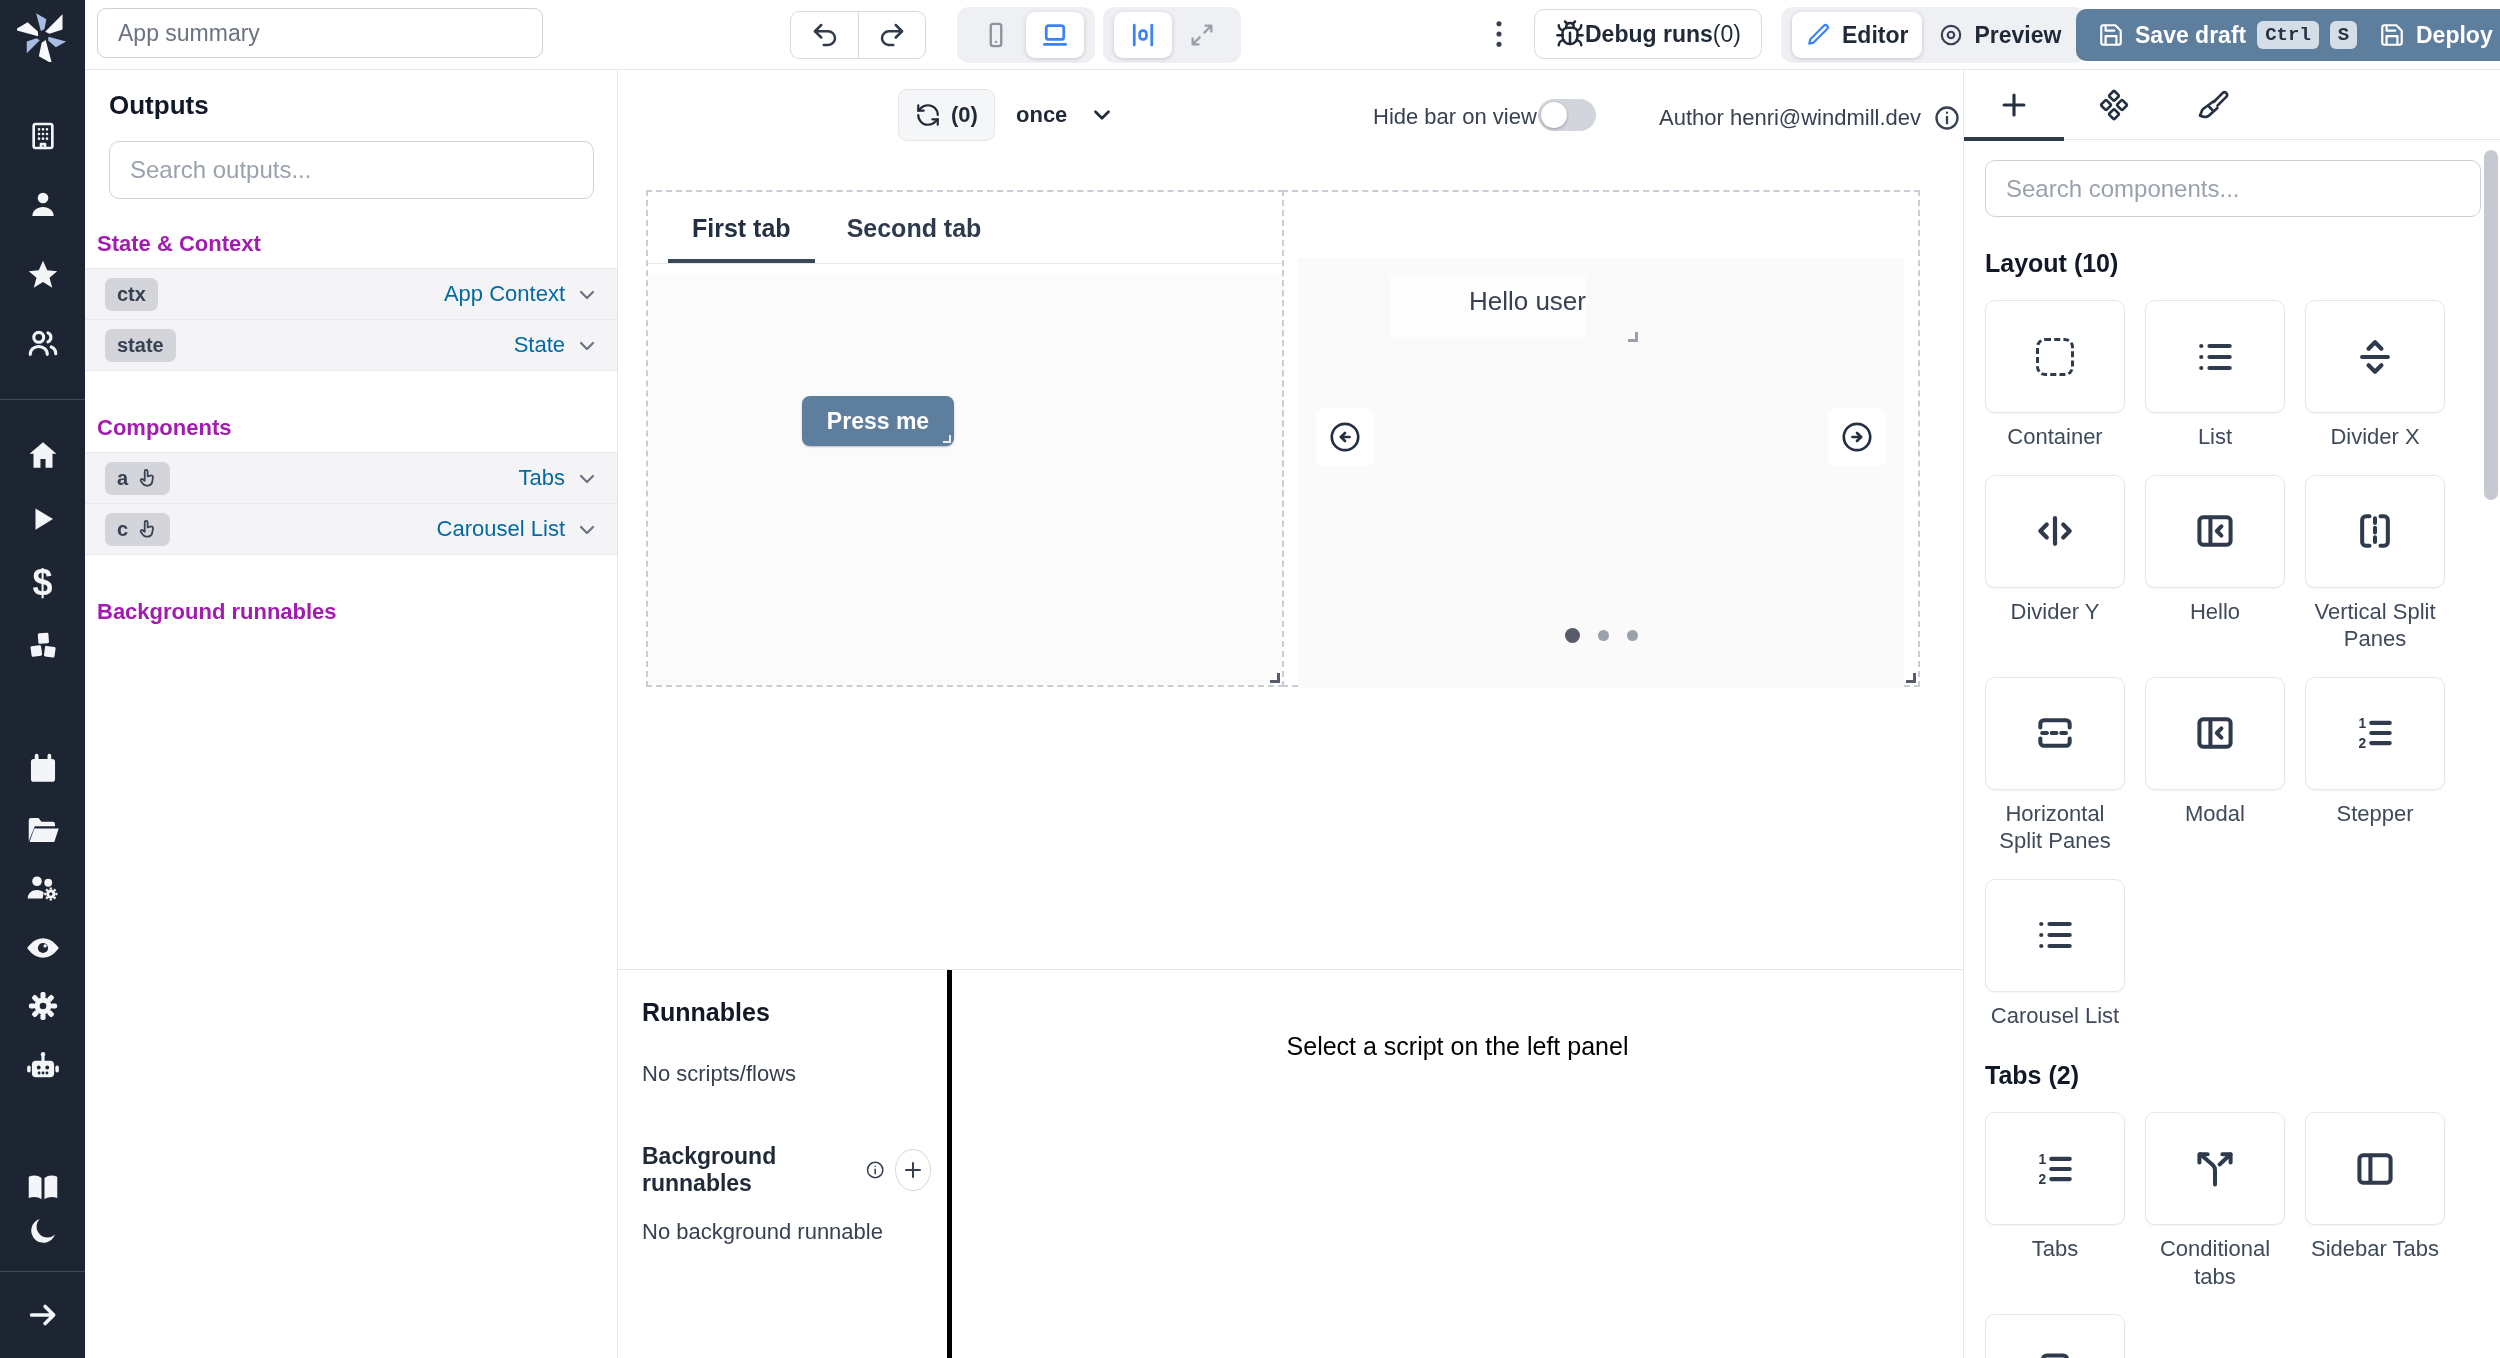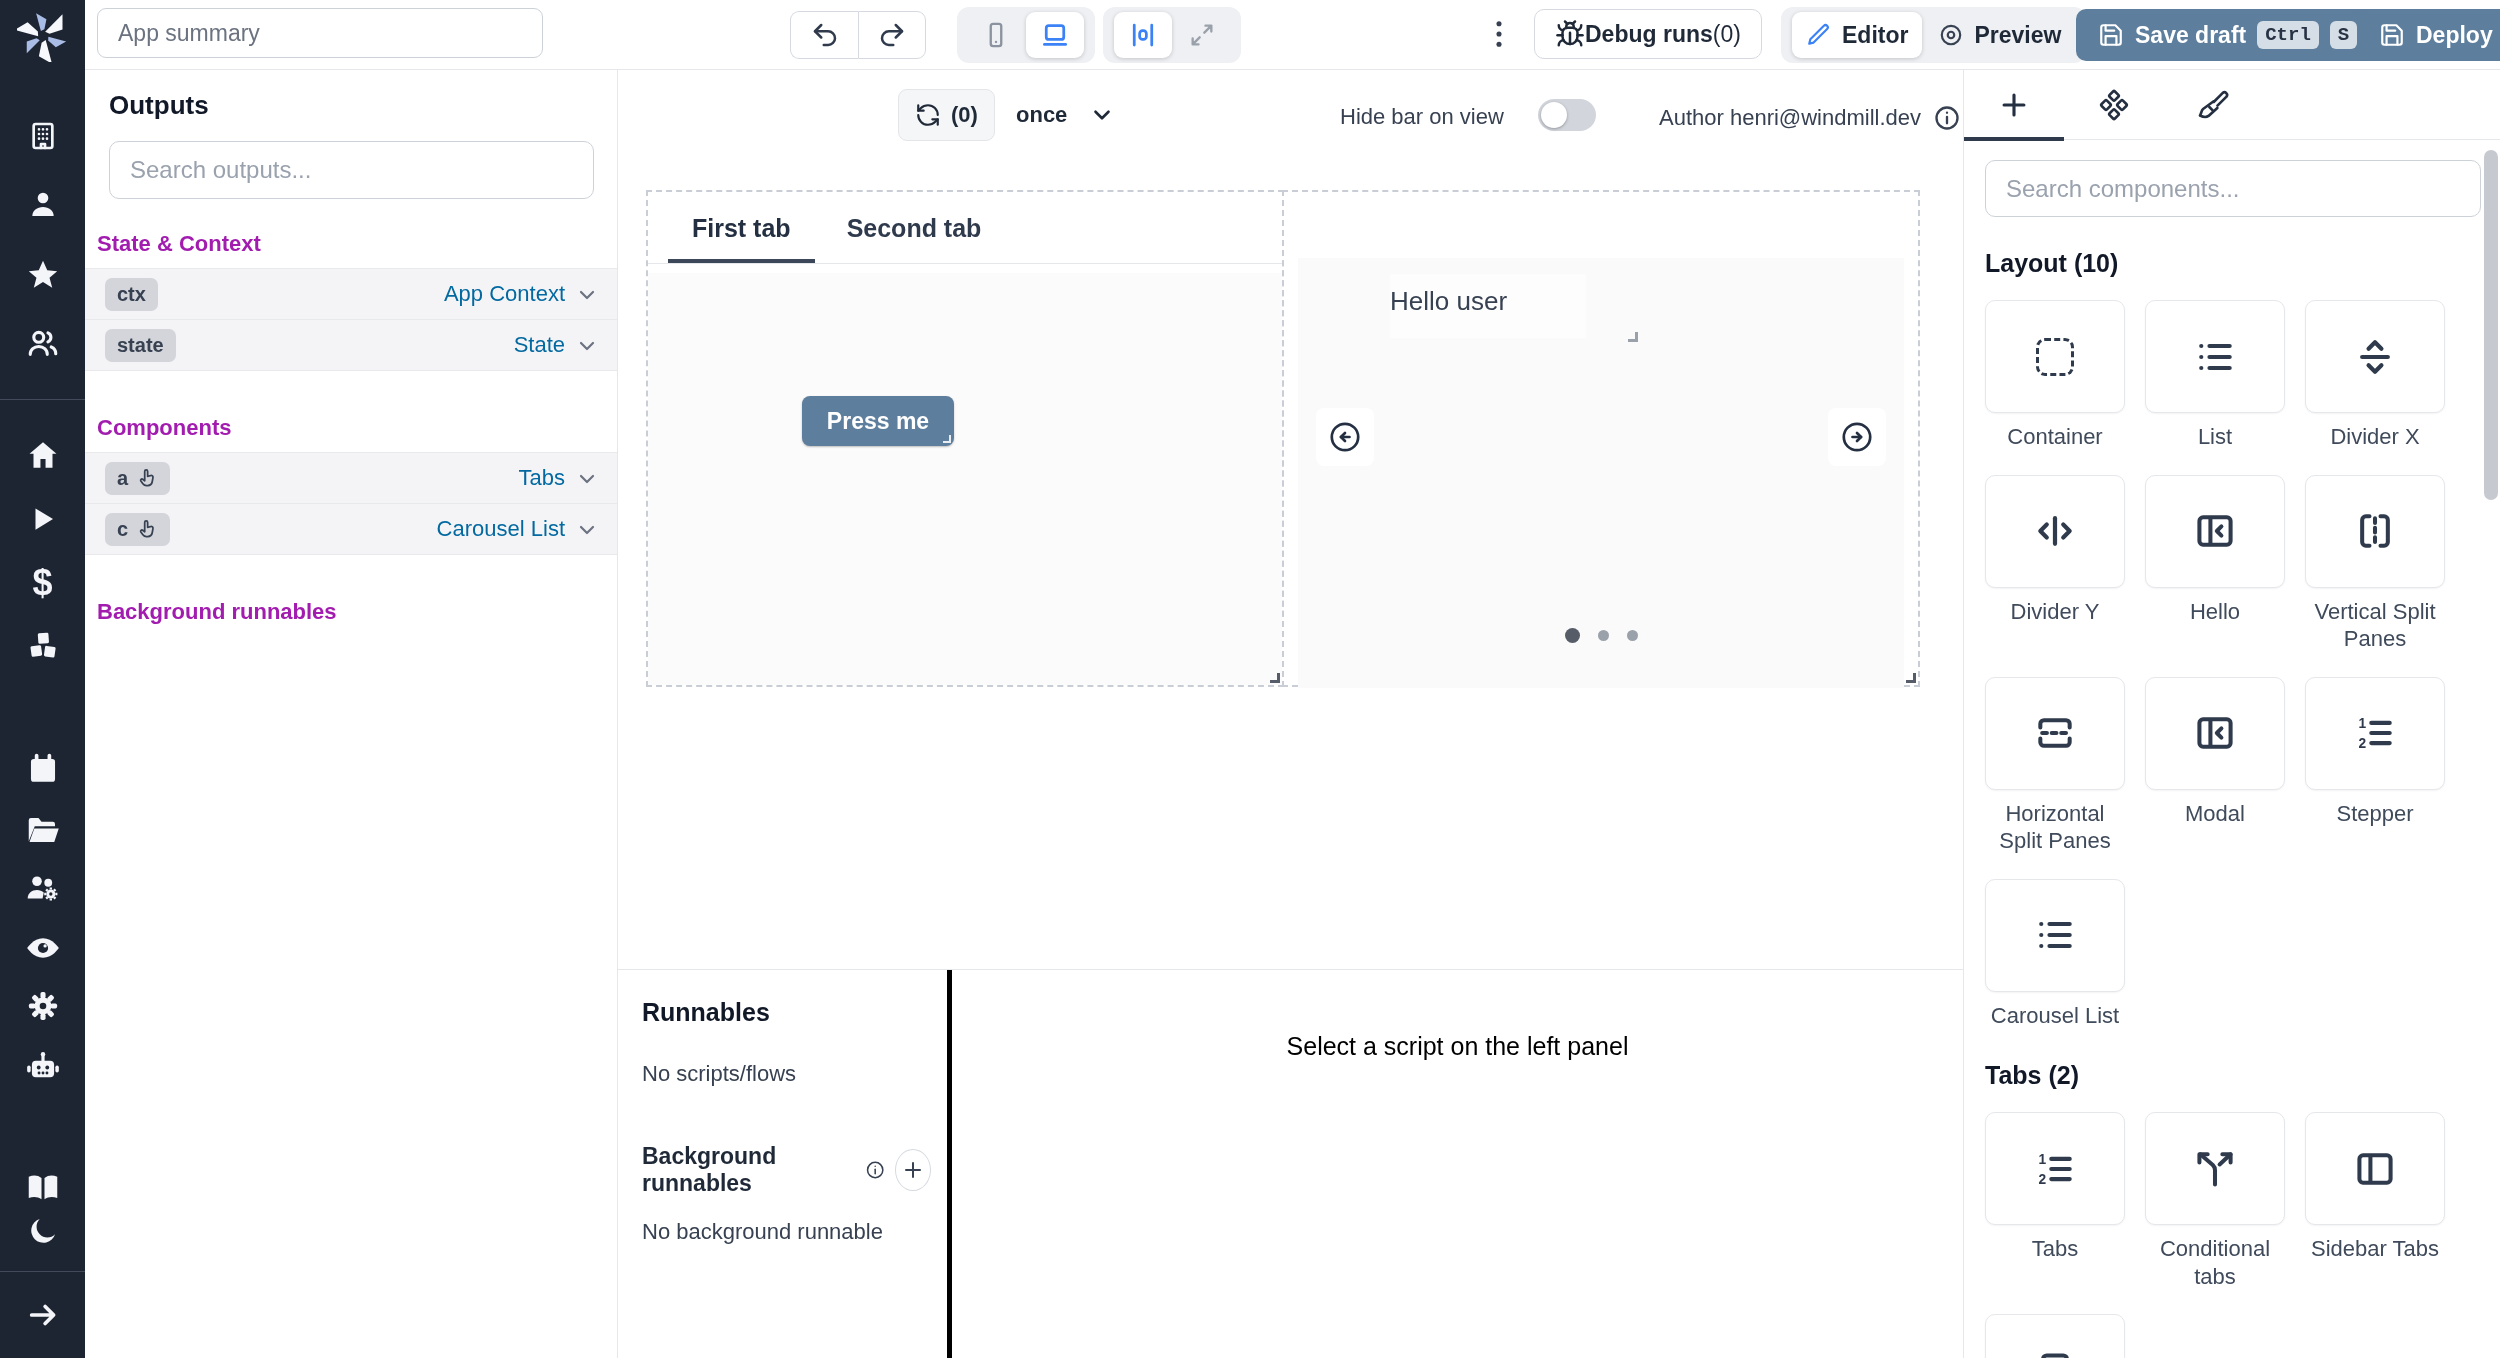--- a/index.html
+++ b/index.html
@@ -41,38 +41,38 @@
   .lp-row { height:52px; background:#f4f4f6; border-top:1px solid #e8e9eb; border-bottom:1px solid #e8e9eb; display:flex; align-items:center; padding:0 18px 0 20px; margin-top:-1px; }
   .lp-rows { margin-top:12px; }
   .badge { background:#d3d5da; color:#374151; border-radius:7px; padding:5px 12px; font-size:20px; font-weight:700; display:flex; align-items:center; gap:8px; }
   .lp-row .right { margin-left:auto; display:flex; align-items:flex-end; gap:10px; font-size:22px; font-weight:400; color:#0369a1; }
 
   
   .canvas { position:absolute; left:618px; top:70px; width:1345px; height:1288px; background:#fff; }
   .cv-toolbar { position:absolute; left:0; top:0; width:100%; height:78px; }
   .refresh-btn { position:absolute; left:280px; top:19px; height:52px; display:flex; align-items:center; gap:10px; background:#f5f6f8; border:1px solid #e3e5e9; border-radius:9px; padding:0 16px; font-size:22px; font-weight:600; color:#1f2937; }
   .once { position:absolute; left:398px; top:32px; display:flex; align-items:center; gap:22px; font-size:22px; font-weight:700; color:#1f2937; }
-  .hidebar { position:absolute; left:722px; top:34px; font-size:22px; color:#374151; }
+  .hidebar { position:absolute; left:755px; top:34px; font-size:22px; color:#374151; }
   .toggle { position:absolute; left:920px; top:29px; width:58px; height:32px; border-radius:16px; background:#d2d6dc; }
   .toggle .knob { position:absolute; left:3px; top:3px; width:26px; height:26px; border-radius:50%; background:#fff; box-shadow:0 1px 3px rgba(0,0,0,.3); }
   .author { position:absolute; left:1041px; top:34px; display:flex; align-items:center; gap:12px; font-size:22px; color:#374151; }
 
   
   .comp { position:absolute; top:120px; width:638px; height:497px; border:2px dashed #c9cdd5; }
   .tabs-comp { left:28px; }
   .car-comp  { left:664px; }
   .tabbar { display:flex; gap:8px; padding:0 0 0 20px; border-bottom:1px solid #e5e7eb; background:#fff; }
   .tab-item { font-size:25px; font-weight:700; color:#243042; padding:22px 24px 16px; border-bottom:4px solid transparent; }
   .tab-item.active { border-bottom-color:#3c475a; }
   .tab-item.inactive { color:#2f3a4c; font-weight:600; border-bottom:none; }
   .tabs-body { position:absolute; left:0; top:81px; right:0; bottom:0; background:#fbfbfc; }
   .press-btn { position:absolute; left:154px; top:123px; width:152px; height:50px; background:#5e7e9d; color:#fff; font-size:23px; font-weight:700; border-radius:8px; display:flex; align-items:center; justify-content:center; box-shadow:0 1px 2px rgba(0,0,0,.25); }
   .handle { position:absolute; width:10px; height:10px; border-right:3px solid #6b7280; border-bottom:3px solid #6b7280; }
   .car-body { position:absolute; left:14px; top:66px; right:14px; height:430px; background:#fafafa; }
-  .hello-box { position:absolute; left:92px; top:16px; width:196px; height:64px; background:#fdfdfd; display:flex; align-items:flex-start; justify-content:flex-start; font-size:26px; color:#374151; padding-top:12px; }
+  .hello-box { position:absolute; left:92px; top:16px; width:196px; height:64px; background:#fdfdfd; display:flex; align-items:flex-start; justify-content:flex-end; font-size:26px; color:#374151; padding-top:12px; }
   .car-arrow { position:absolute; top:150px; width:58px; height:58px; background:#fff; border-radius:8px; display:flex; align-items:center; justify-content:center; }
   .car-dots { position:absolute; left:0; right:0; top:370px; display:flex; justify-content:center; align-items:center; gap:18px; }
   .dot { border-radius:50%; }
 
   
   .bottom-panel { position:absolute; left:0; top:899px; width:100%; height:389px; background:#fff; border-top:1px solid #e5e7eb; display:flex; }
   .bp-left { width:334px; border-right:5px solid #000000; padding:28px 16px 0 24px; }
   .bp-right { flex:1; display:flex; justify-content:center; padding-top:62px; }
   .bp-title { font-size:25px; font-weight:700; color:#111827; }
   .bp-muted { font-size:22px; color:#374151; margin-top:34px; }

